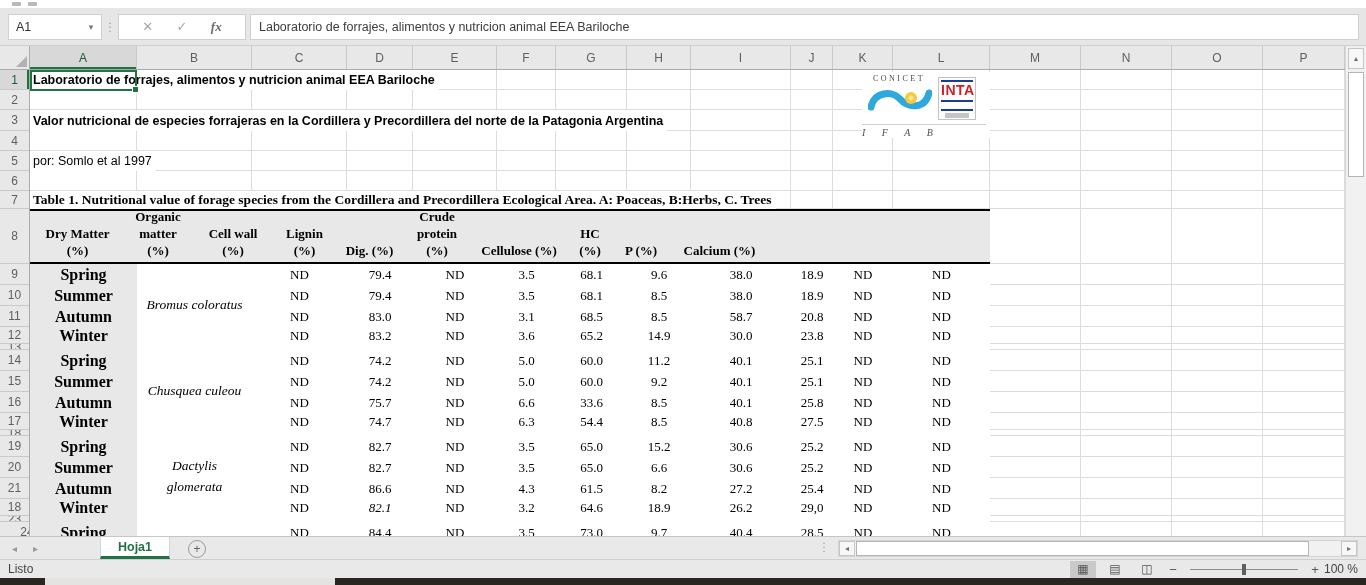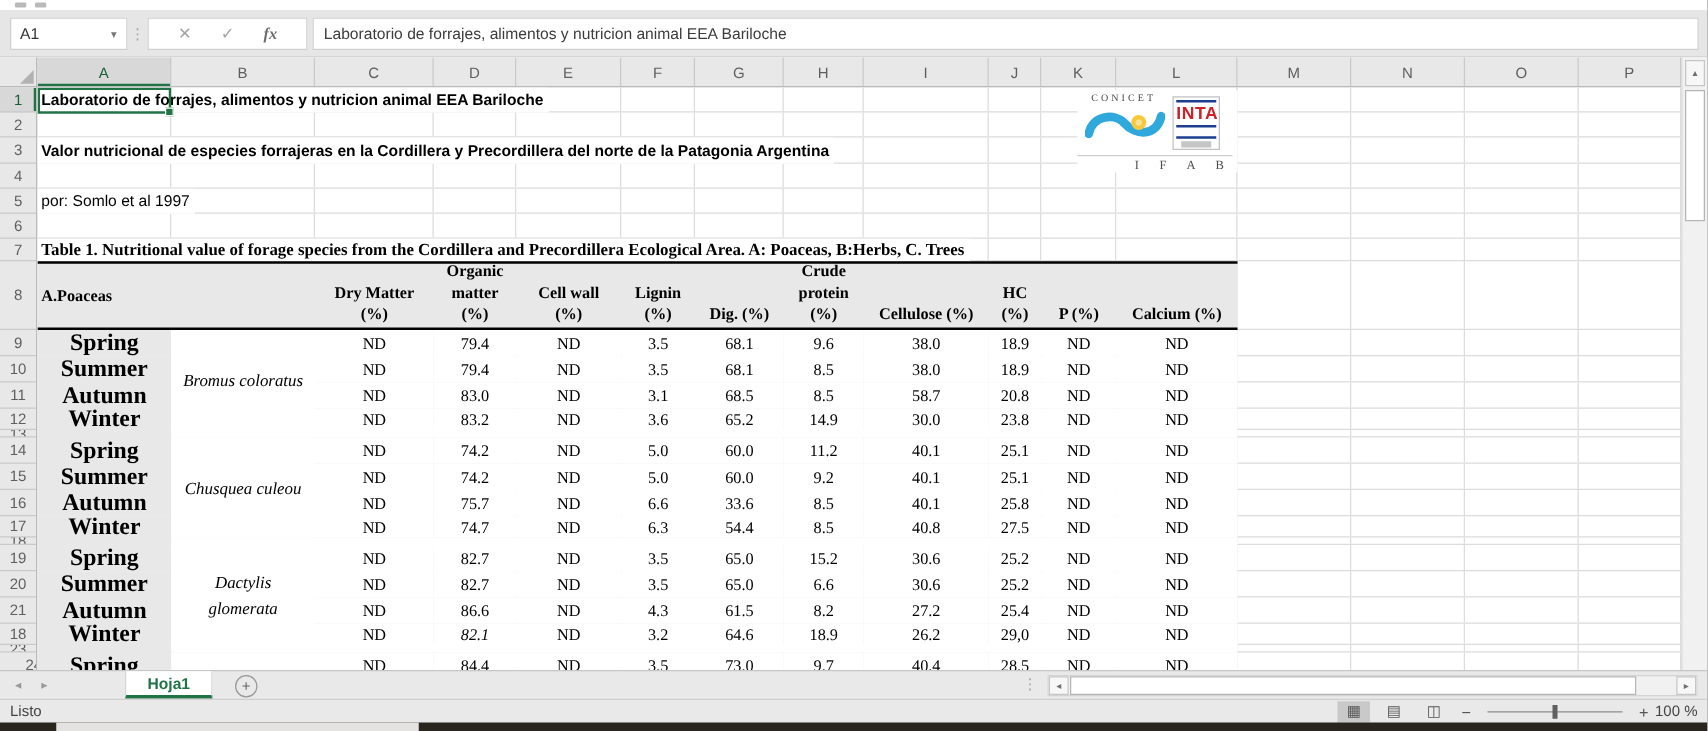--- a/index.html
+++ b/index.html
@@ -48,21 +48,21 @@
   
   .thead{position:absolute;left:0;display:flex;background:#e8e8e8;border-top:2px solid #000;
          border-bottom:2px solid #000;box-sizing:border-box;}
   .th-corner{box-sizing:border-box;display:flex;align-items:center;padding-left:3px;
          font-family:"Liberation Serif",serif;font-weight:bold;font-size:13px;color:#000;}
   .th-cell{box-sizing:border-box;display:flex;align-items:flex-end;justify-content:center;text-align:center;
          font-family:"Liberation Serif",serif;font-weight:bold;font-size:13px;line-height:1.3;
          white-space:pre-line;padding-bottom:2px;color:#000;}
   .trow{position:absolute;left:0;display:flex;}
   .td-season{box-sizing:border-box;background:#e8e8e8;display:flex;align-items:center;justify-content:center;
-         font-family:"Liberation Serif",serif;font-weight:bold;font-size:19px;color:#000;overflow:hidden;}
+         font-family:"Liberation Serif",serif;font-weight:bold;font-size:16px;color:#000;overflow:hidden;}
   .td-blank{background:#fff;}
   .td-val{background:#fff;display:flex;align-items:center;justify-content:center;
          font-family:"Liberation Serif",serif;font-size:13px;color:#000;overflow:hidden;}
   .species{position:absolute;background:#fff;display:flex;align-items:center;justify-content:center;
          font-family:"Liberation Serif",serif;font-style:italic;font-size:13.5px;white-space:pre-line;
          text-align:center;color:#000;line-height:21px;}
   .selbox{position:absolute;border:2px solid #217346;box-sizing:border-box;}
   .selhandle{position:absolute;right:-4px;bottom:-4px;width:7px;height:7px;background:#217346;
          border:1px solid #fff;box-sizing:border-box;}
   
@@ -70,22 +70,22 @@
   .conicet-word{position:absolute;left:4px;top:2px;width:66px;text-align:center;
          font-family:"Liberation Serif",serif;font-size:8px;letter-spacing:2.5px;color:#4a4a4a;}
   .swoosh{position:absolute;left:6px;top:13px;}
   .inta{position:absolute;left:76px;top:5px;width:38px;height:43px;border:1px solid #c2c2c2;background:#fdfdfd;
         box-sizing:border-box;padding:2px 2px 0;}
   .inta-word{color:#cf2027;font-weight:bold;font-size:14px;text-align:center;line-height:17px;
         border-top:2px solid #1c3d8f;letter-spacing:0.5px;}
   .inta-bars{height:7px;border-top:2px solid #1c3d8f;border-bottom:2px solid #1c3d8f;margin-top:1px;}
   .inta-base{height:5px;background:#c5c5c5;margin:2px 4px 0;}
   .logo-rule{position:absolute;left:0;right:4px;top:52px;height:1px;background:#cfcfcf;}
-  .ifab{position:absolute;left:0;right:4px;top:55px;text-align:right;font-family:"Liberation Serif",serif;
-        font-size:10px;letter-spacing:7px;color:#4f4f4f;}
+  .ifab{position:absolute;left:0;right:4px;top:55px;text-align:left;font-family:"Liberation Serif",serif;
+        font-size:10px;letter-spacing:7px;color:#4f4f4f;font-style:italic;}
   
   .vscroll{position:absolute;right:0;top:0;width:21px;height:490px;background:#f1f1f1;
         border-left:1px solid #d9d9d9;box-sizing:border-box;}
   .v-up{position:absolute;top:2px;left:2px;right:2px;height:21px;background:#f7f7f7;border:1px solid #c6c6c6;
         color:#6f6f6f;font-size:8px;display:flex;align-items:center;justify-content:center;box-sizing:border-box;}
   .vthumb{position:absolute;top:26px;left:2px;right:2px;height:105px;background:#fff;
         border:1px solid #b5b5b5;box-sizing:border-box;}
   
   .tabbar{position:absolute;top:536px;left:0;right:0;height:23px;background:#e9e9e9;
         border-top:1px solid #c6c6c6;box-sizing:border-box;}
@@ -644,21 +644,20 @@
           <div class="inta-word">INTA</div>
           <div class="inta-bars"></div>
           <div class="inta-base"></div>
         </div>
         <div class="logo-rule"></div>
         <div class="ifab">I F A B</div>
       </div>
 
       <div id="tablewrap">
           <div class="thead" style="top: 139px; height: 55px; width: 960px;">
-            <div class="th-corner" style="width: 222px;">A.Poaceas</div>
             <div class="th-cell" style="width: 95px;">Dry Matter
 (%)</div>
             <div class="th-cell" style="width: 66px;">Organic
 matter
 (%)</div>
             <div class="th-cell" style="width: 84px;">Cell wall
 (%)</div>
             <div class="th-cell" style="width: 59px;">Lignin
 (%)</div>
             <div class="th-cell" style="width: 71px;">Dig. (%)</div>

